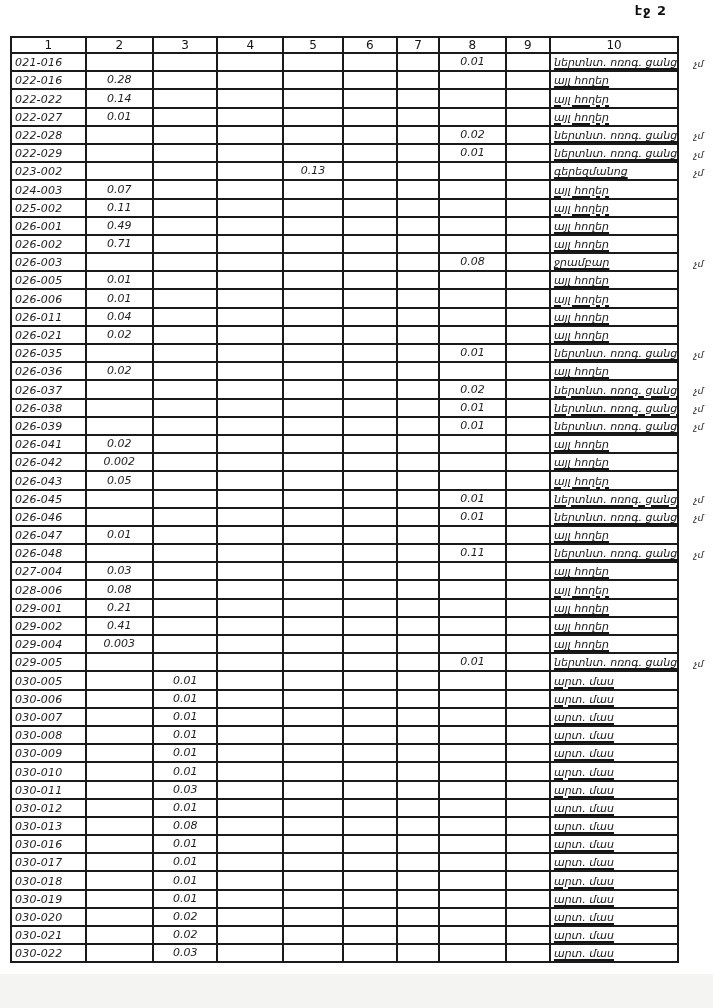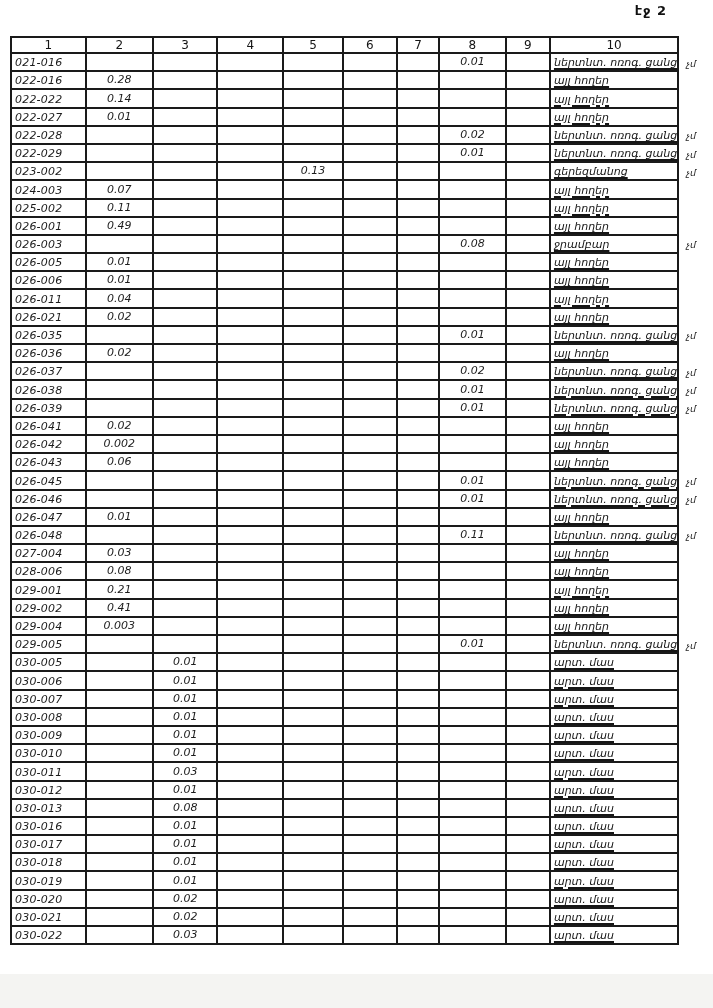--- a/index.html
+++ b/index.html
@@ -67,21 +67,21 @@
     margin-left: 40px;
   }
   td.landcell .land {
     text-decoration: underline;
     text-decoration-thickness: 1.5px;
     text-underline-offset: 2px;
     color: #161616;
   }
   th.note, td.note {
     border: none;
-    text-align: left;
+    text-align: center;
     vertical-align: middle;
     padding: 2px 0 0 7px;
     font-size: 9.5px;
     color: #2a2a2a;
   }
 </style>
 </head>
 <body>
 
 <div class="page">
@@ -241,20 +241,33 @@
           <td class="val"></td>
           <td class="val"></td>
           <td class="val"></td>
           <td class="val"></td>
           <td class="val"></td>
           <td class="val"></td>
           <td class="landcell"><span class="land">այլ հողեր</span></td>
           <td class="note"></td>
         </tr>
         <tr>
+          <td class="code">026-002</td>
+          <td class="val">0.71</td>
+          <td class="val"></td>
+          <td class="val"></td>
+          <td class="val"></td>
+          <td class="val"></td>
+          <td class="val"></td>
+          <td class="val"></td>
+          <td class="val"></td>
+          <td class="landcell"><span class="land">այլ հողեր</span></td>
+          <td class="note"></td>
+        </tr>
+        <tr>
           <td class="code">026-003</td>
           <td class="val"></td>
           <td class="val"></td>
           <td class="val"></td>
           <td class="val"></td>
           <td class="val"></td>
           <td class="val"></td>
           <td class="val">0.08</td>
           <td class="val"></td>
           <td class="landcell"><span class="land">ջրամբար</span></td>
@@ -398,21 +411,21 @@
           <td class="val"></td>
           <td class="val"></td>
           <td class="val"></td>
           <td class="val"></td>
           <td class="val"></td>
           <td class="landcell"><span class="land">այլ հողեր</span></td>
           <td class="note"></td>
         </tr>
         <tr>
           <td class="code">026-043</td>
-          <td class="val">0.06</td>
+          <td class="val">0.05</td>
           <td class="val"></td>
           <td class="val"></td>
           <td class="val"></td>
           <td class="val"></td>
           <td class="val"></td>
           <td class="val"></td>
           <td class="val"></td>
           <td class="landcell"><span class="land">այլ հողեր</span></td>
           <td class="note"></td>
         </tr>

